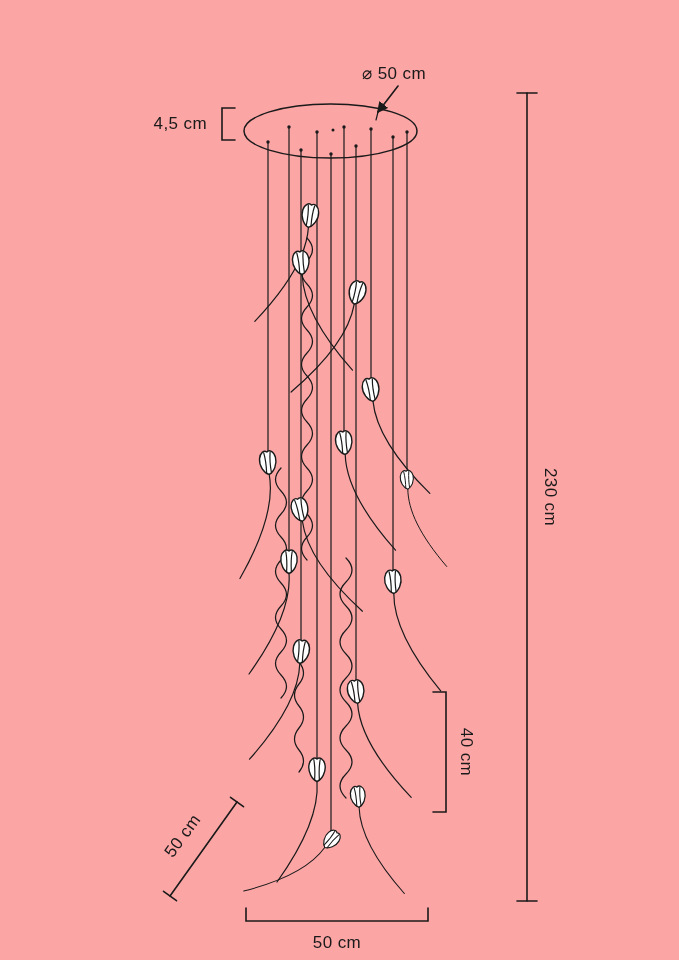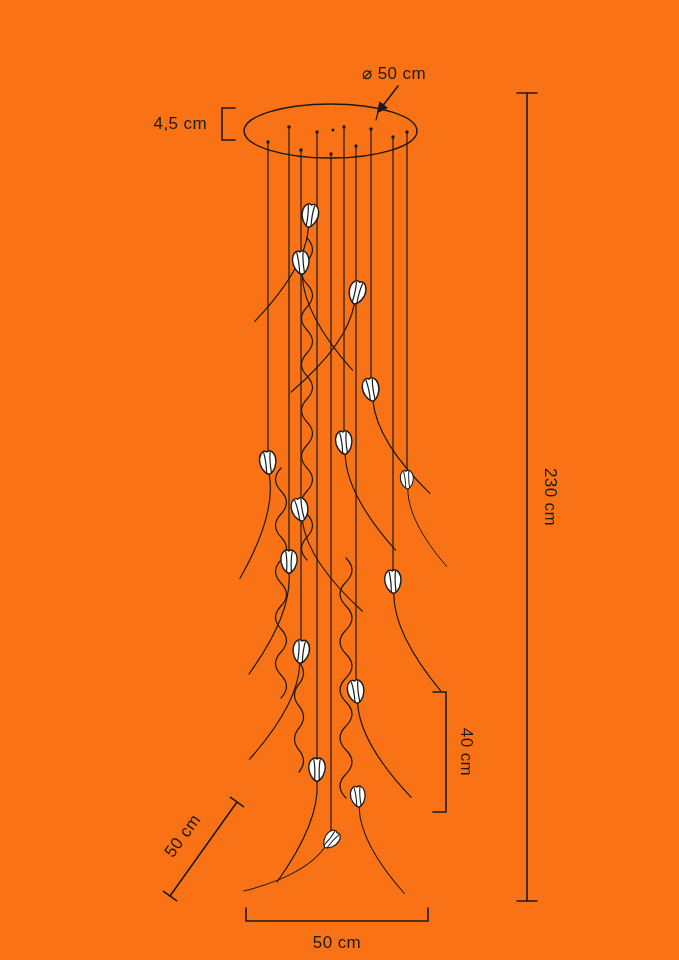--- a/index.html
+++ b/index.html
@@ -1,20 +1,20 @@
 <!DOCTYPE html>
 <html><head>
 <meta charset="utf-8">
 <style>
   html, body { margin: 0; padding: 0; background: #ffffff; }
   .canvas {
     position: relative;
     width: 679px;
     height: 960px;
-    background: #f97316;
+    background: #fca5a5;
     font-family: "Liberation Sans", sans-serif;
     overflow: hidden;
   }
   svg { position: absolute; inset: 0; display: block; }
   .stroke      { stroke: #1a1a1a; fill: none; stroke-width: 1.5; stroke-linecap: round; }
   .stroke-thin { stroke: #1a1a1a; fill: none; stroke-width: 1.2; stroke-linecap: round; }
   .dim         { stroke: #1a1a1a; fill: none; stroke-width: 1.6; stroke-linecap: round; }
   .bud         { fill: #ffffff; stroke: #1a1a1a; stroke-width: 1.4; stroke-linejoin: round; }
   .thin        { fill: none; stroke: #1a1a1a; stroke-width: 1.2; stroke-linecap: round; }
   .dot         { fill: #1a1a1a; stroke: none; }

